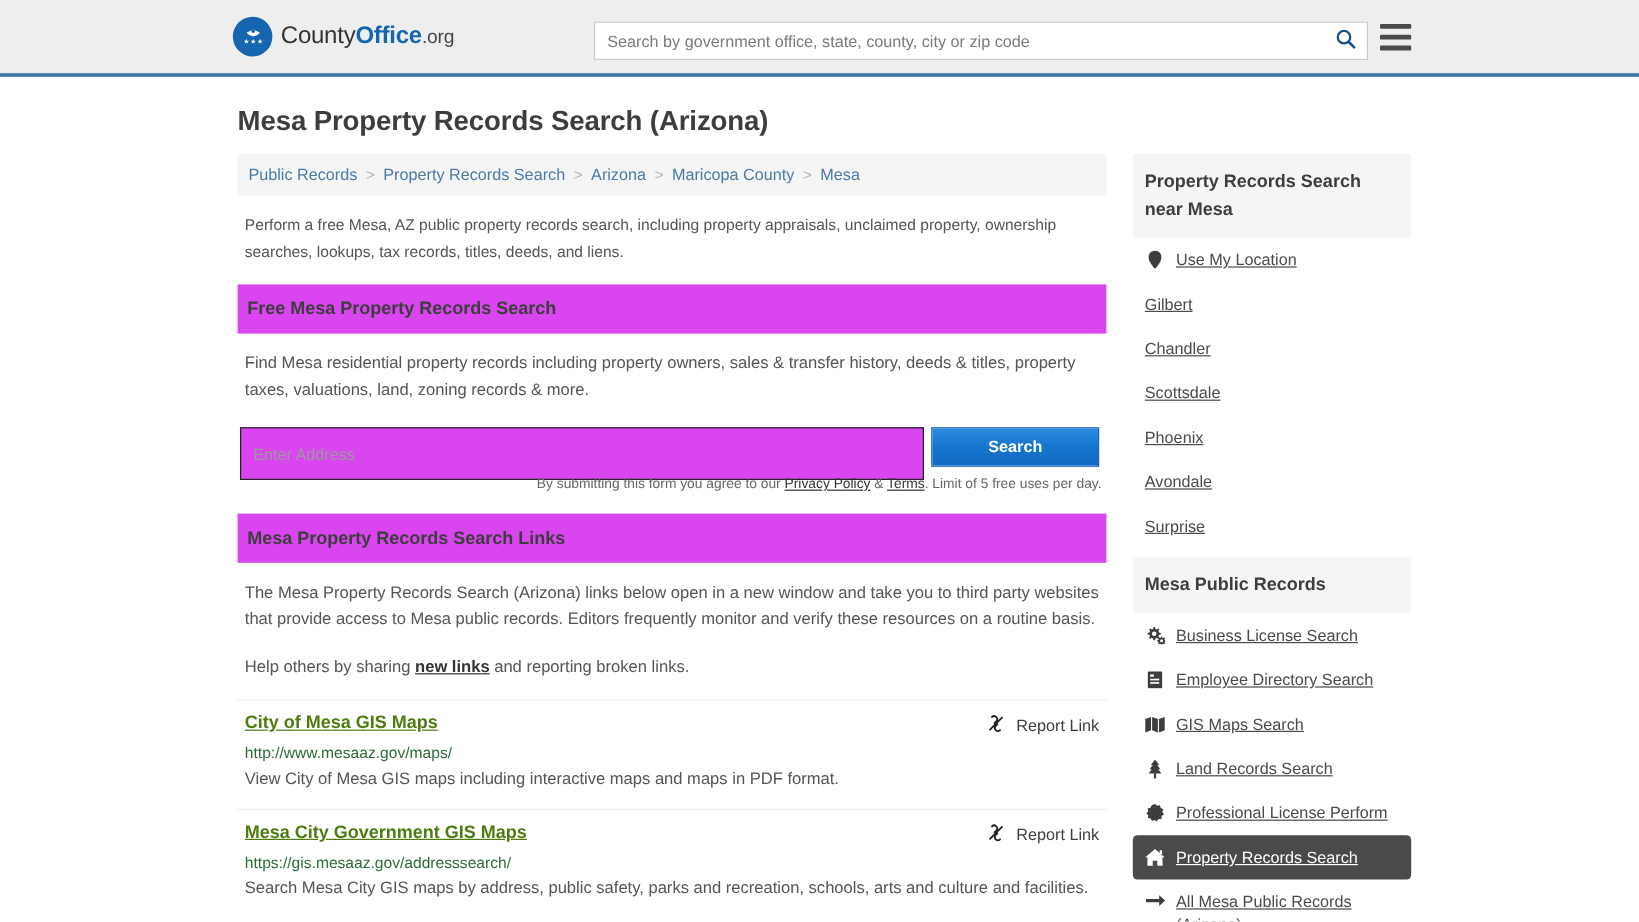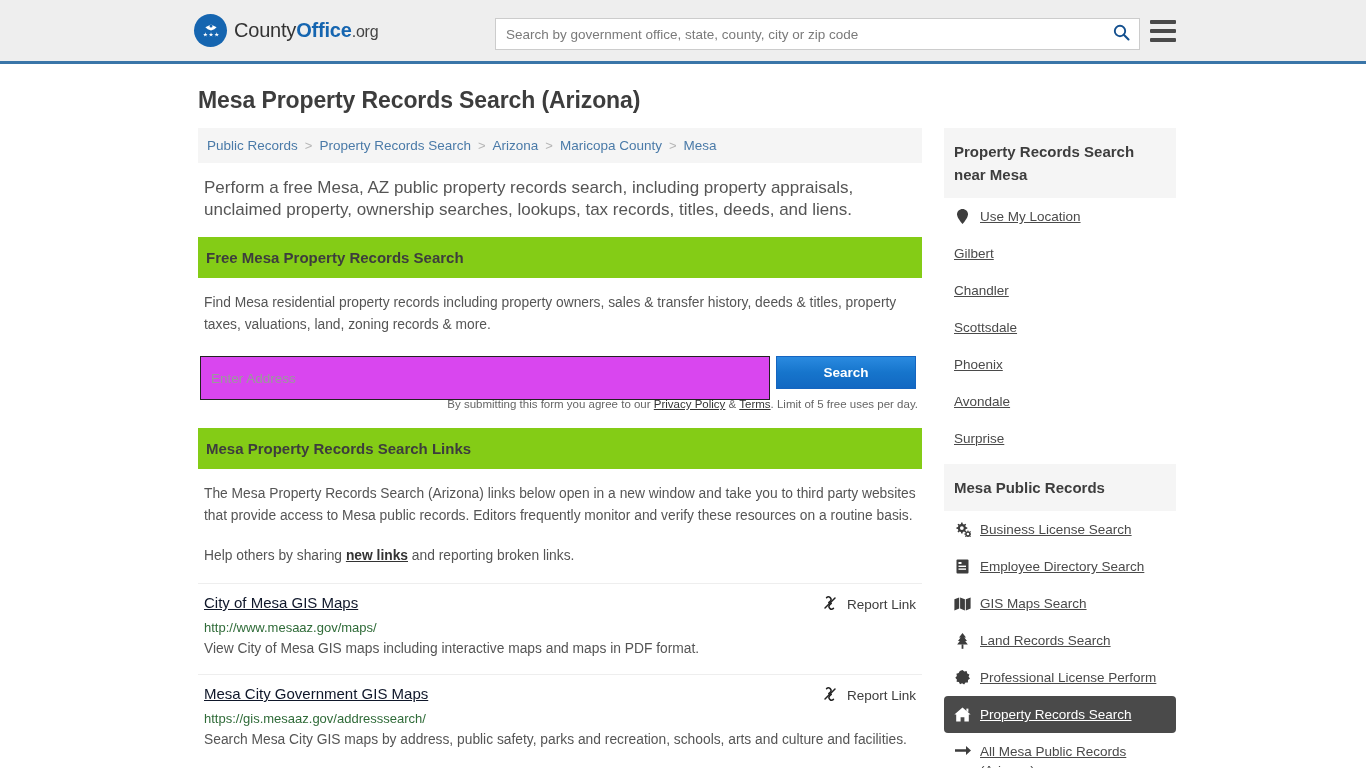--- a/index.html
+++ b/index.html
@@ -129,28 +129,28 @@
   .breadcrumb a {
     color: #4a7aa8;
     text-decoration: none;
     padding: 0 1px;
   }
   .breadcrumb a:last-child { color: #4a7aa8; }
   .bc-sep { color: #b5b5b5; padding: 0 6px; font-size: 13px; }
 
   
   .intro-text {
-    font-size: 17px;
+    font-size: 13px;
     line-height: 22px;
     color: #555555;
     padding: 14px 6px 16px 6px;
     margin: 0;
   }
   .section-head {
-    background: #84cc16;
+    background: #d946ef;
     padding: 12px 8px;
     font-size: 15px;
     font-weight: bold;
     color: #3d3d3d;
   }
   .body-text {
     font-size: 13.8px;
     line-height: 22px;
     color: #555555;
     padding: 14px 6px 6px 6px;
@@ -204,22 +204,22 @@
     border-top: 1px solid #eeeeee;
   }
   .link-item:first-of-type { border-top: none; }
   .link-row {
     display: flex;
     justify-content: space-between;
     align-items: flex-start;
   }
   .link-title {
     font-size: 15px;
-    font-weight: normal;
-    color: #0f172a;
+    font-weight: bold;
+    color: #4d7c0f;
     text-decoration: underline;
     cursor: pointer;
   }
   .report-link {
     display: flex;
     align-items: center;
     gap: 9px;
     font-size: 13.5px;
     color: #3d3d3d;
     cursor: pointer;

